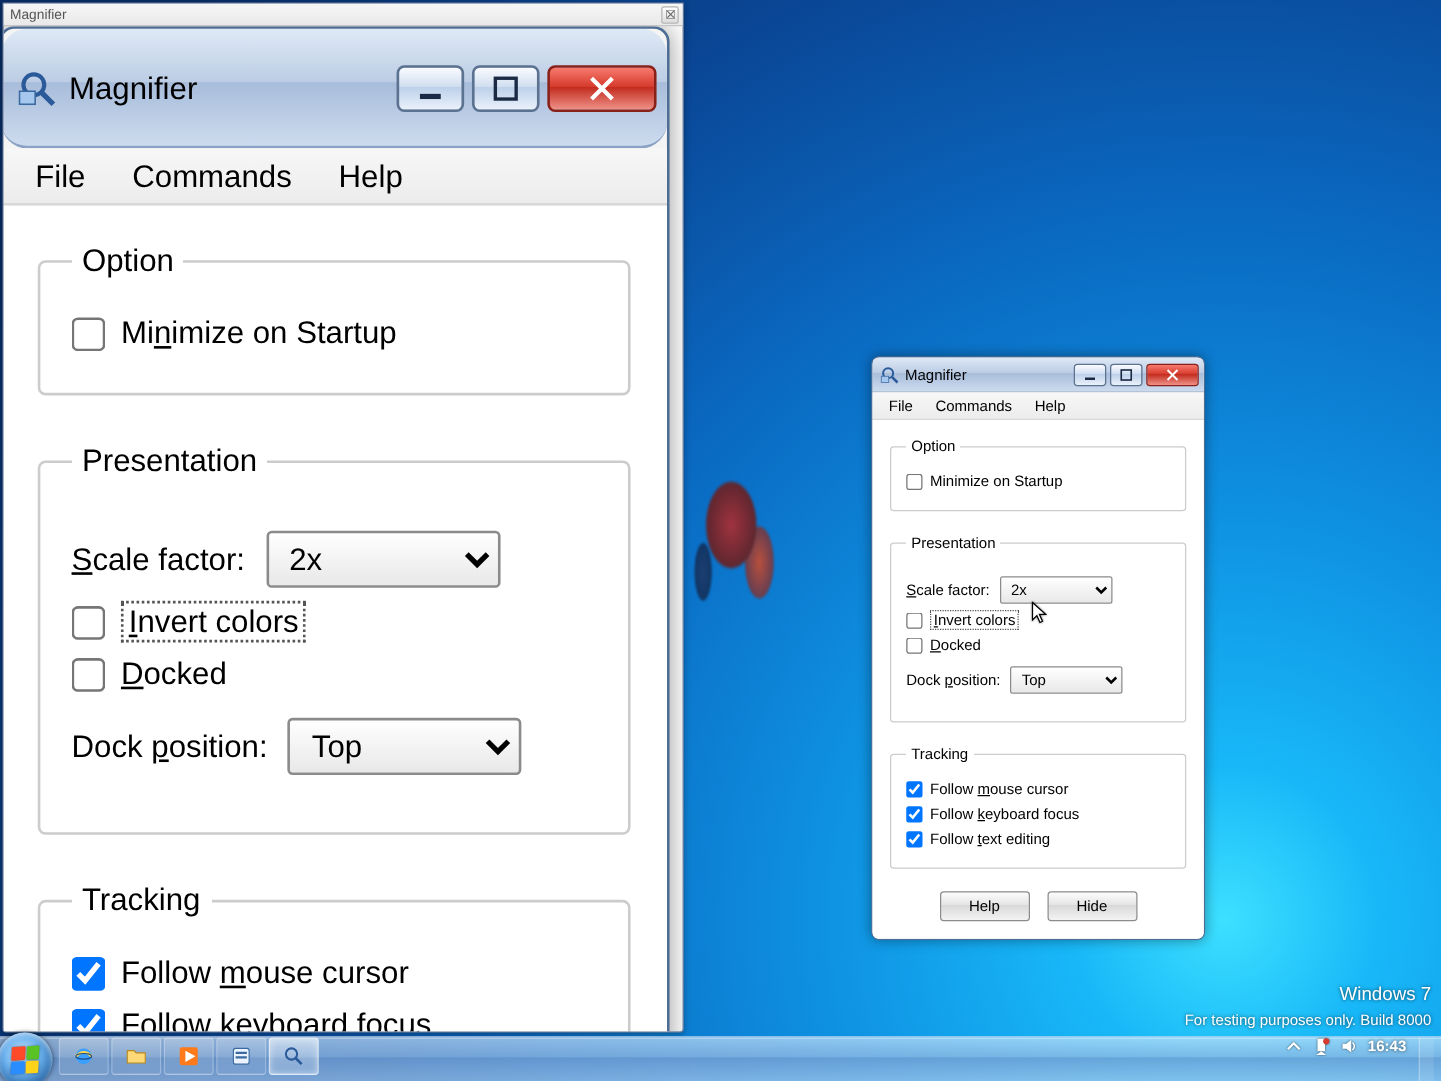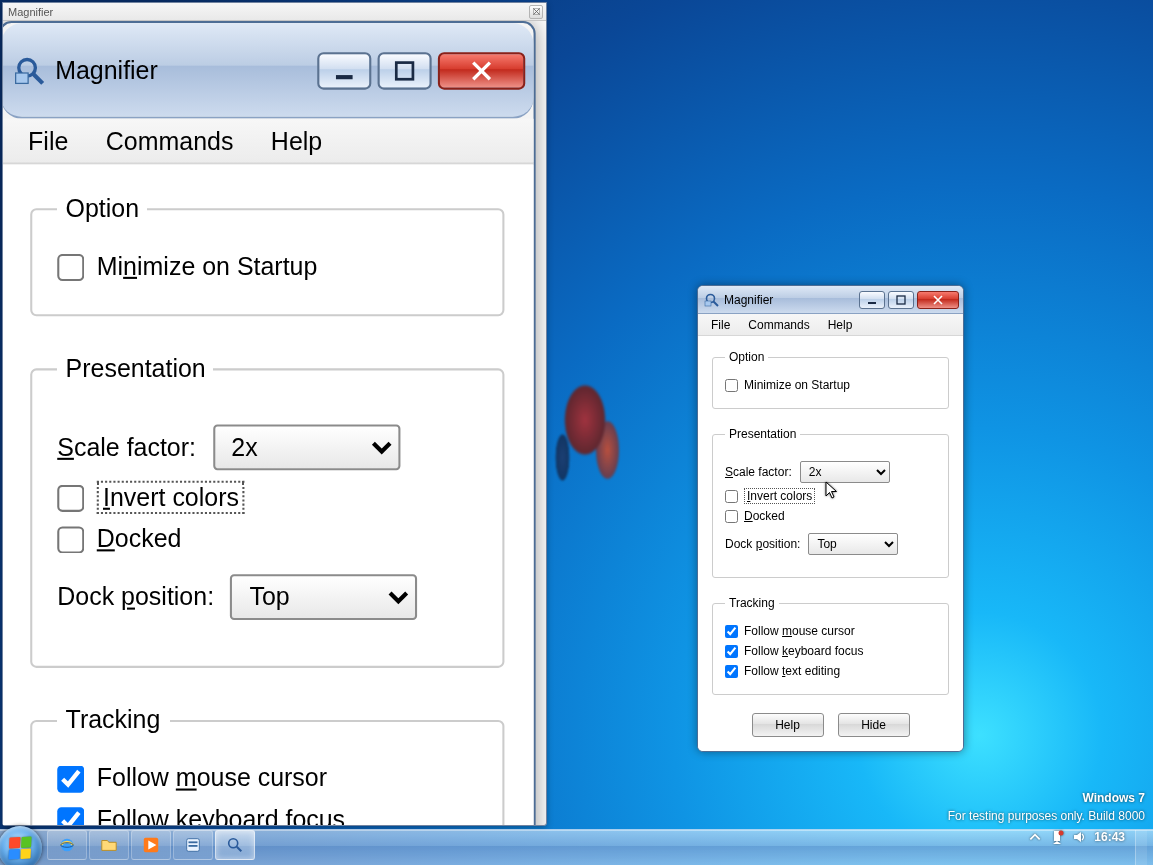--- a/index.html
+++ b/index.html
@@ -111,21 +111,21 @@
     border-color:rgba(255,255,255,.6); box-shadow:inset 0 0 6px rgba(255,255,255,.5);}
   .tbtn svg { width:18px; height:18px; }
   .spacer { flex:1; }
   .sys { display:flex; align-items:center; gap:8px; color:#fff; font-size:12px;
     text-shadow:0 0 3px rgba(0,0,0,.6); padding:0 6px;}
   .sys svg { width:14px; height:14px; filter:drop-shadow(0 0 1px rgba(0,0,0,.6)); }
   .showdesk { width:12px; height:36px; border-left:1px solid rgba(255,255,255,.3);
     background:rgba(255,255,255,.1); margin-left:4px; cursor:default; }
   .watermark { position:absolute; right:8px; bottom:40px; text-align:right; color:#fff;
     font-size:12px; text-shadow:0 0 3px rgba(0,0,0,.7); line-height:1.5; }
-  .watermark .l1 { font-weight:700; font-size:12px; }
+  .watermark .l1 { font-weight:400; font-size:15px; }
   .cursor { position:absolute; left:825px; top:481px; pointer-events:none; }
   .cursor svg { width:16px; height:20px; filter:drop-shadow(0 0 1px rgba(0,0,0,.6)); }
 </style>
 </head>
 <body>
 
 <div class="accent"></div>
 
 <div class="win" style="left:697px; top:285px; width:267px;">
   <div class="titlebar">

